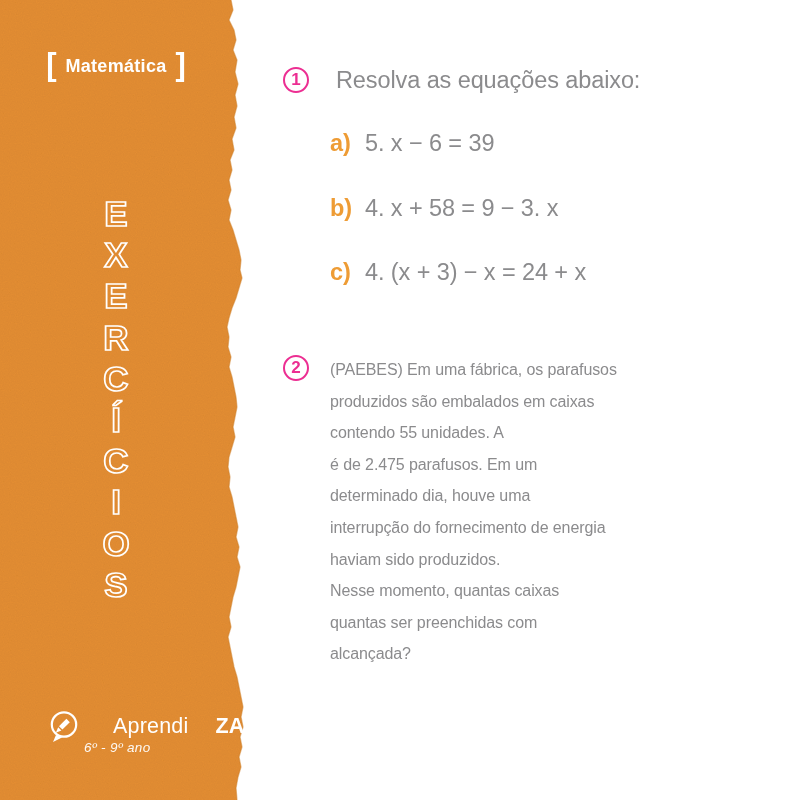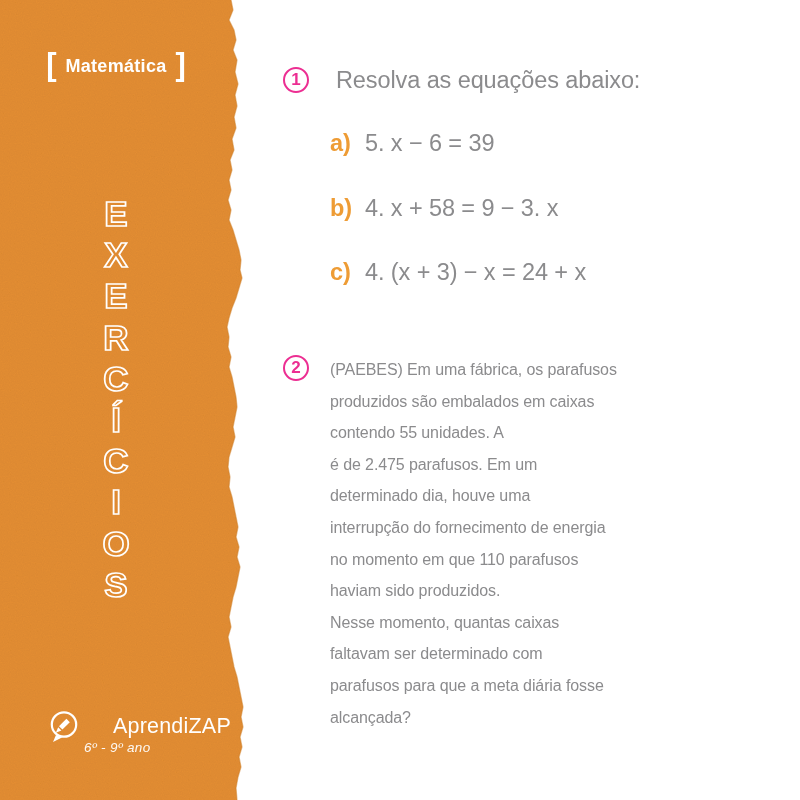--- a/index.html
+++ b/index.html
@@ -34,21 +34,21 @@
     font-family:"Liberation Sans",sans-serif;
     font-size:35px;font-weight:700;
     fill:none;stroke:#fff;stroke-width:1.7px;
     text-anchor:middle;
   }
 
   
   .logo-icon{position:absolute;left:48px;top:709px;}
   .logo-brand{position:absolute;left:83px;top:714px;font-size:21.5px;color:var(--panel-text-white);letter-spacing:.2px;}
   .brand-regular{font-weight:400;margin-left:30px;}
-  .brand-bold{font-weight:400;}
+  .brand-bold{font-weight:700;margin-left:27px;}
   .logo-sub{position:absolute;left:84px;top:740px;font-size:13.5px;font-style:italic;color:var(--panel-text-white);opacity:.95;letter-spacing:.3px;}
 
   
   .badge{
     position:absolute;left:283px;width:26px;height:26px;box-sizing:border-box;
     border:2.2px solid var(--badge-pink);border-radius:50%;
     color:var(--badge-pink);font-size:17px;font-weight:700;
     display:flex;align-items:center;justify-content:center;
     background:transparent;
   }
@@ -147,21 +147,19 @@
   </div>
 
   <div class="badge badge-2">2</div>
   <div class="q2-lines">
     <div>(PAEBES) Em uma fábrica, os parafusos</div>
     <div>produzidos são embalados em caixas</div>
     <div>contendo 55 unidades. A</div>
     <div>é de 2.475 parafusos. Em um</div>
     <div>determinado dia, houve uma</div>
     <div>interrupção do fornecimento de energia</div>
-    <div>no momento em que 110 parafusos</div>
     <div>haviam sido produzidos.</div>
     <div>Nesse momento, quantas caixas</div>
-    <div>faltavam ser determinado com</div>
-    <div>parafusos para que a meta diária fosse</div>
+    <div>quantas ser preenchidas com</div>
     <div>alcançada?</div>
   </div>
 
 </div>
 
 </body></html>

